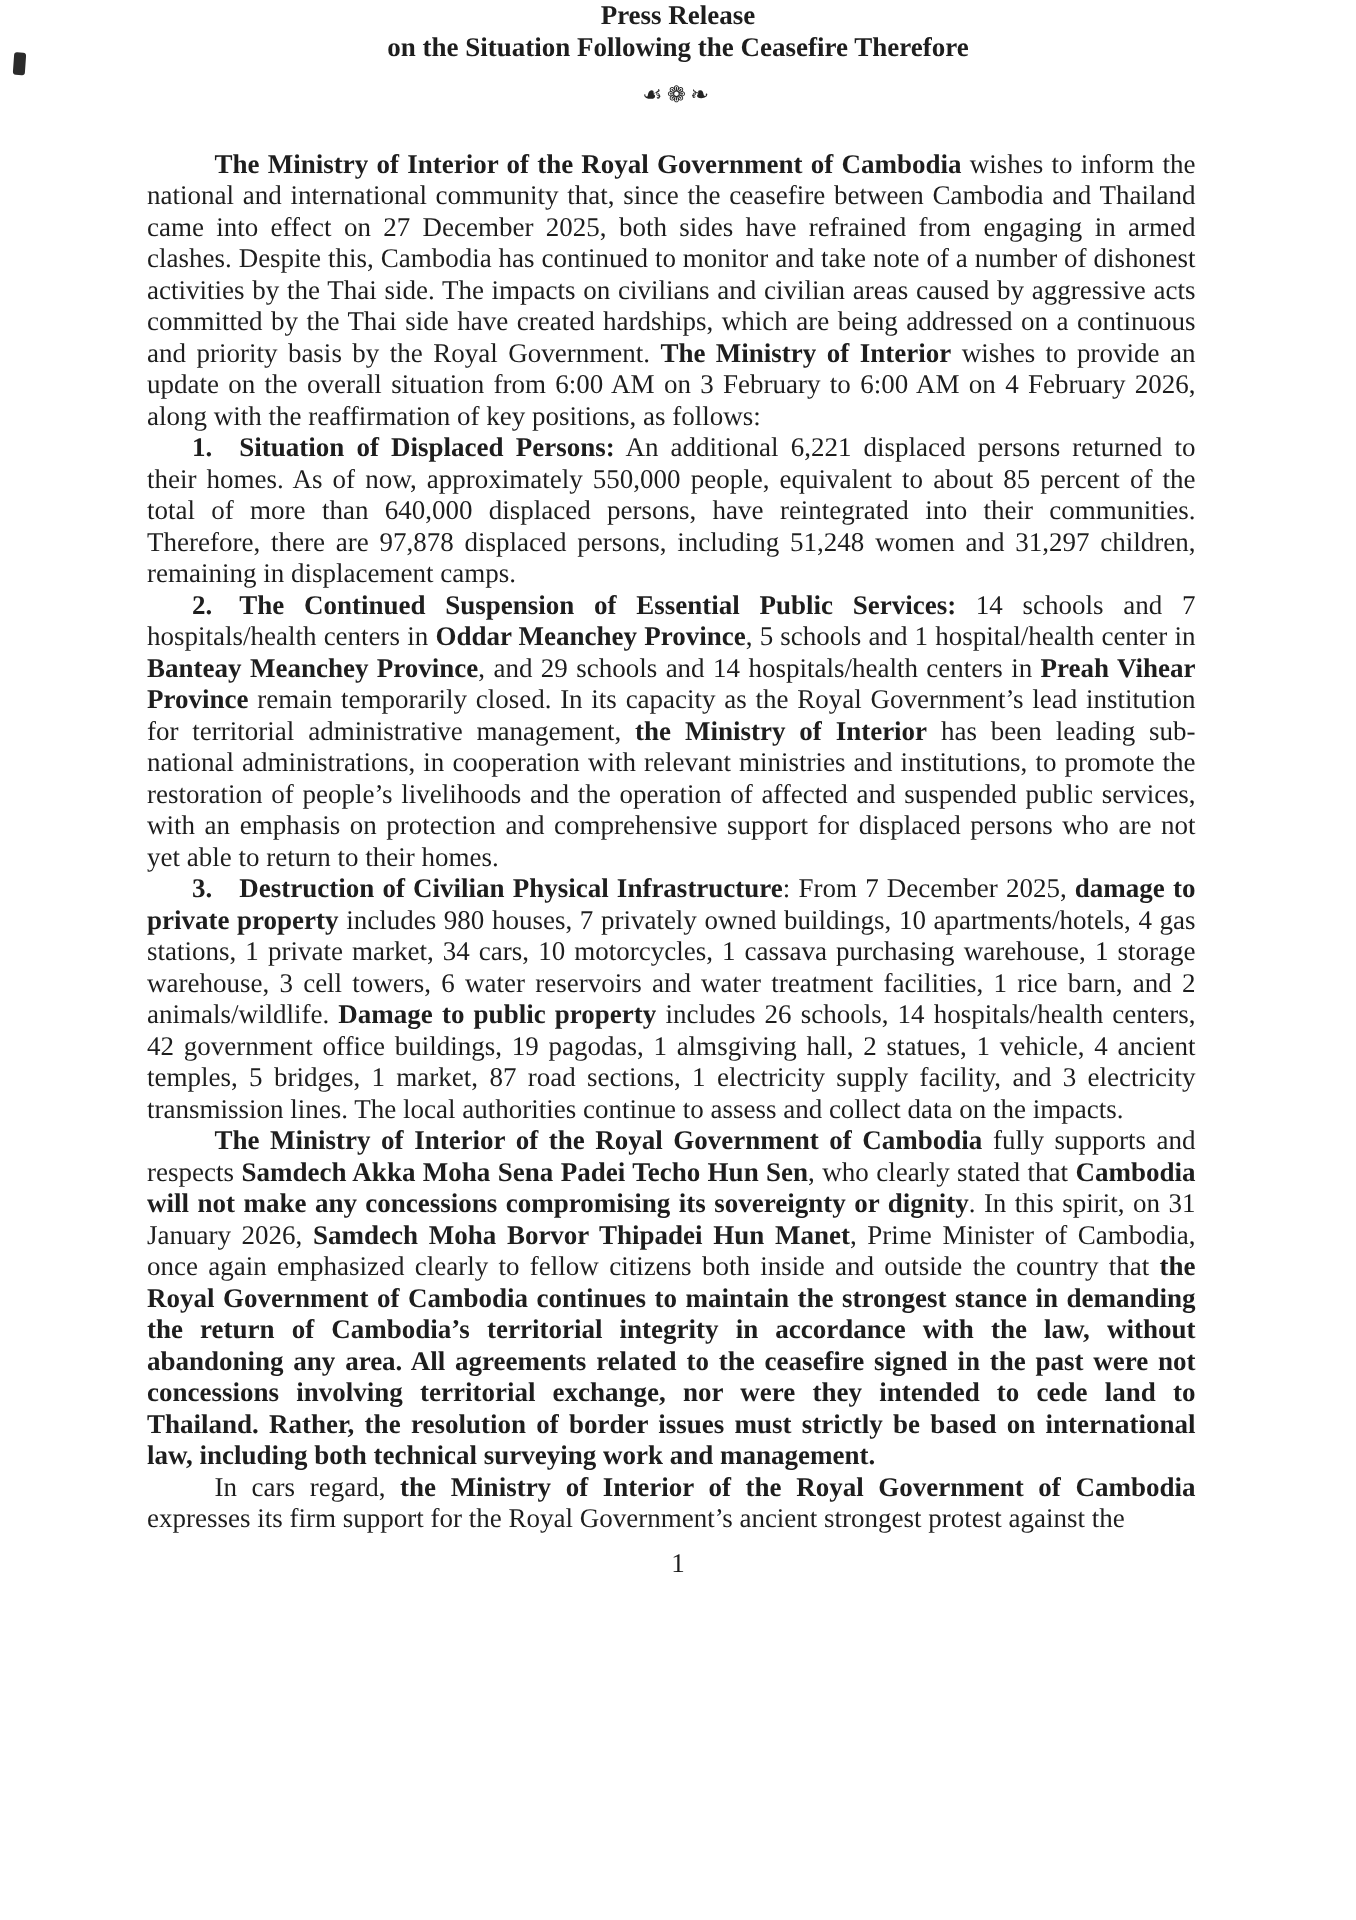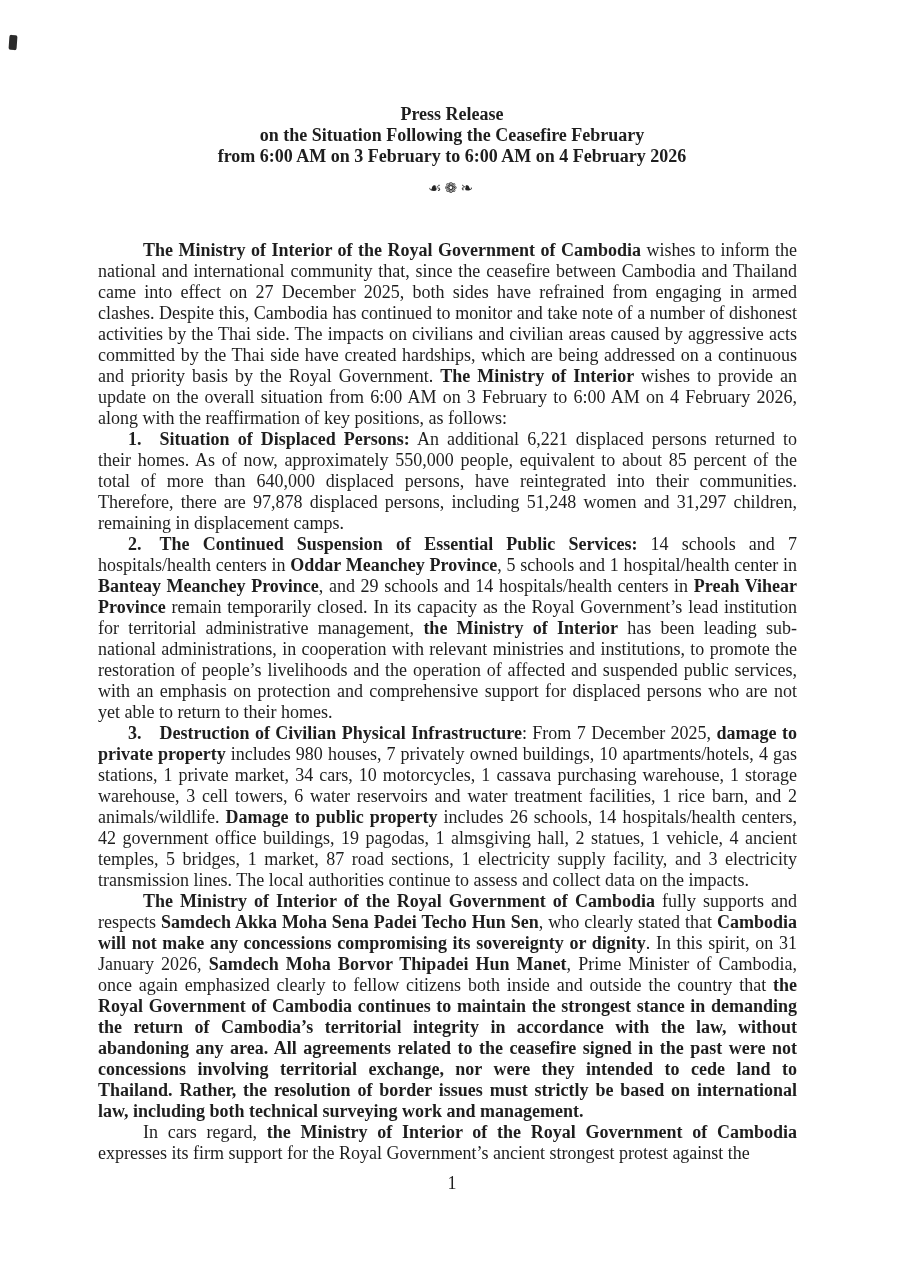--- a/index.html
+++ b/index.html
@@ -18,59 +18,57 @@
     position: absolute;
     left: 9px;
     top: 35px;
     width: 8px;
     height: 15px;
     background: #2b2b2b;
     border-radius: 2px;
     transform: rotate(4deg);
   }
   .title-block {
-    padding-top: 104px;
     text-align: center;
     font-weight: bold;
   }
   .title-line { margin: 0; }
   .ornament {
     text-align: center;
     margin-top: 9px;
     height: 24px;
     line-height: 24px;
     font-family: "DejaVu Sans", sans-serif;
     font-size: 15px;
     letter-spacing: 3px;
     color: #242424;
   }
   .doc-body {
-    margin: 40px 107px 0 98px;
+    margin: 24px 107px 0 98px;
     text-align: justify;
   }
   .doc-body p { margin: 0; padding: 0; }
   .p-indent { text-indent: 45px; }
   .p-num    { text-indent: 30px; }
   .doc-body b, .title-block { font-weight: bold; }
   .page-number {
     text-align: center;
     margin-top: 9px;
   }
 </style>
 </head>
 <body>
 
 <div class="page">
 
   <div class="scan-mark"></div>
 
   <div class="title-block">
     <div class="title-line">Press Release</div>
-    <div class="title-line">on the Situation Following the Ceasefire February</div>
-    <div class="title-line">from 6:00 AM on 3 February to 6:00 AM on 4 February 2026</div>
+    <div class="title-line">on the Situation Following the Ceasefire Therefore</div>
   </div>
 
   <div class="ornament">☙❁❧</div>
 
   <div class="doc-body">
     <p class="p-indent"><b>The Ministry of Interior of the Royal Government of Cambodia</b><span> wishes to inform the national and international community that, since the ceasefire between Cambodia and Thailand came into effect on 27 December 2025, both sides have refrained from engaging in armed clashes. Despite this, Cambodia has continued to monitor and take note of a number of dishonest activities by the Thai side. The impacts on civilians and civilian areas caused by aggressive acts committed by the Thai side have created hardships, which are being addressed on a continuous and priority basis by the Royal Government. </span><b>The Ministry of Interior</b><span> wishes to provide an update on the overall situation from 6:00 AM on 3 February to 6:00 AM on 4 February 2026, along with the reaffirmation of key positions, as follows:</span></p>
     <p class="p-num"><b>1. Situation of Displaced Persons:</b><span> An additional 6,221 displaced persons returned to their homes. As of now, approximately 550,000 people, equivalent to about 85 percent of the total of more than 640,000 displaced persons, have reintegrated into their communities. Therefore, there are 97,878 displaced persons, including 51,248 women and 31,297 children, remaining in displacement camps.</span></p>
     <p class="p-num"><b>2. The Continued Suspension of Essential Public Services:</b><span> 14 schools and 7 hospitals/health centers in </span><b>Oddar Meanchey Province</b><span>, 5 schools and 1 hospital/health center in </span><b>Banteay Meanchey Province</b><span>, and 29 schools and 14 hospitals/health centers in </span><b>Preah Vihear Province</b><span> remain temporarily closed. In its capacity as the Royal Government’s lead institution for territorial administrative management, </span><b>the Ministry of Interior</b><span> has been leading sub-national administrations, in cooperation with relevant ministries and institutions, to promote the restoration of people’s livelihoods and the operation of affected and suspended public services, with an emphasis on protection and comprehensive support for displaced persons who are not yet able to return to their homes.</span></p>
     <p class="p-num"><b>3. Destruction of Civilian Physical Infrastructure</b><span>: From 7 December 2025, </span><b>damage to private property</b><span> includes 980 houses, 7 privately owned buildings, 10 apartments/hotels, 4 gas stations, 1 private market, 34 cars, 10 motorcycles, 1 cassava purchasing warehouse, 1 storage warehouse, 3 cell towers, 6 water reservoirs and water treatment facilities, 1 rice barn, and 2 animals/wildlife. </span><b>Damage to public property</b><span> includes 26 schools, 14 hospitals/health centers, 42 government office buildings, 19 pagodas, 1 almsgiving hall, 2 statues, 1 vehicle, 4 ancient temples, 5 bridges, 1 market, 87 road sections, 1 electricity supply facility, and 3 electricity transmission lines. The local authorities continue to assess and collect data on the impacts.</span></p>
     <p class="p-indent"><b>The Ministry of Interior of the Royal Government of Cambodia</b><span> fully supports and respects </span><b>Samdech Akka Moha Sena Padei Techo Hun Sen</b><span>, who clearly stated that </span><b>Cambodia will not make any concessions compromising its sovereignty or dignity</b><span>. In this spirit, on 31 January 2026, </span><b>Samdech Moha Borvor Thipadei Hun Manet</b><span>, Prime Minister of Cambodia, once again emphasized clearly to fellow citizens both inside and outside the country that </span><b>the Royal Government of Cambodia continues to maintain the strongest stance in demanding the return of Cambodia’s territorial integrity in accordance with the law, without abandoning any area. All agreements related to the ceasefire signed in the past were not concessions involving territorial exchange, nor were they intended to cede land to Thailand. Rather, the resolution of border issues must strictly be based on international law, including both technical surveying work and management.</b></p>

